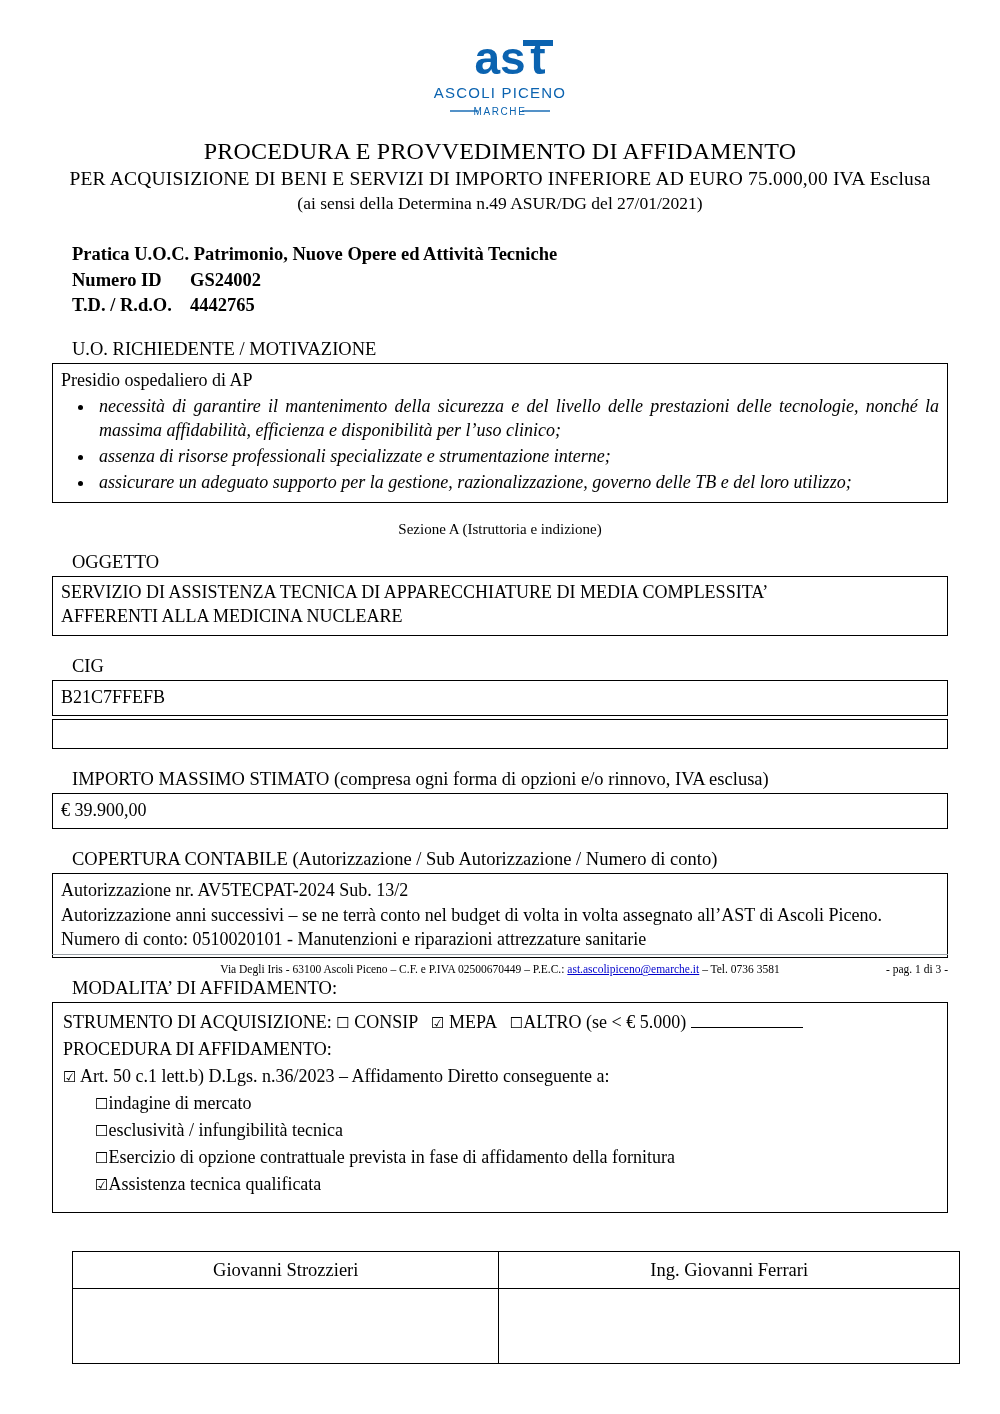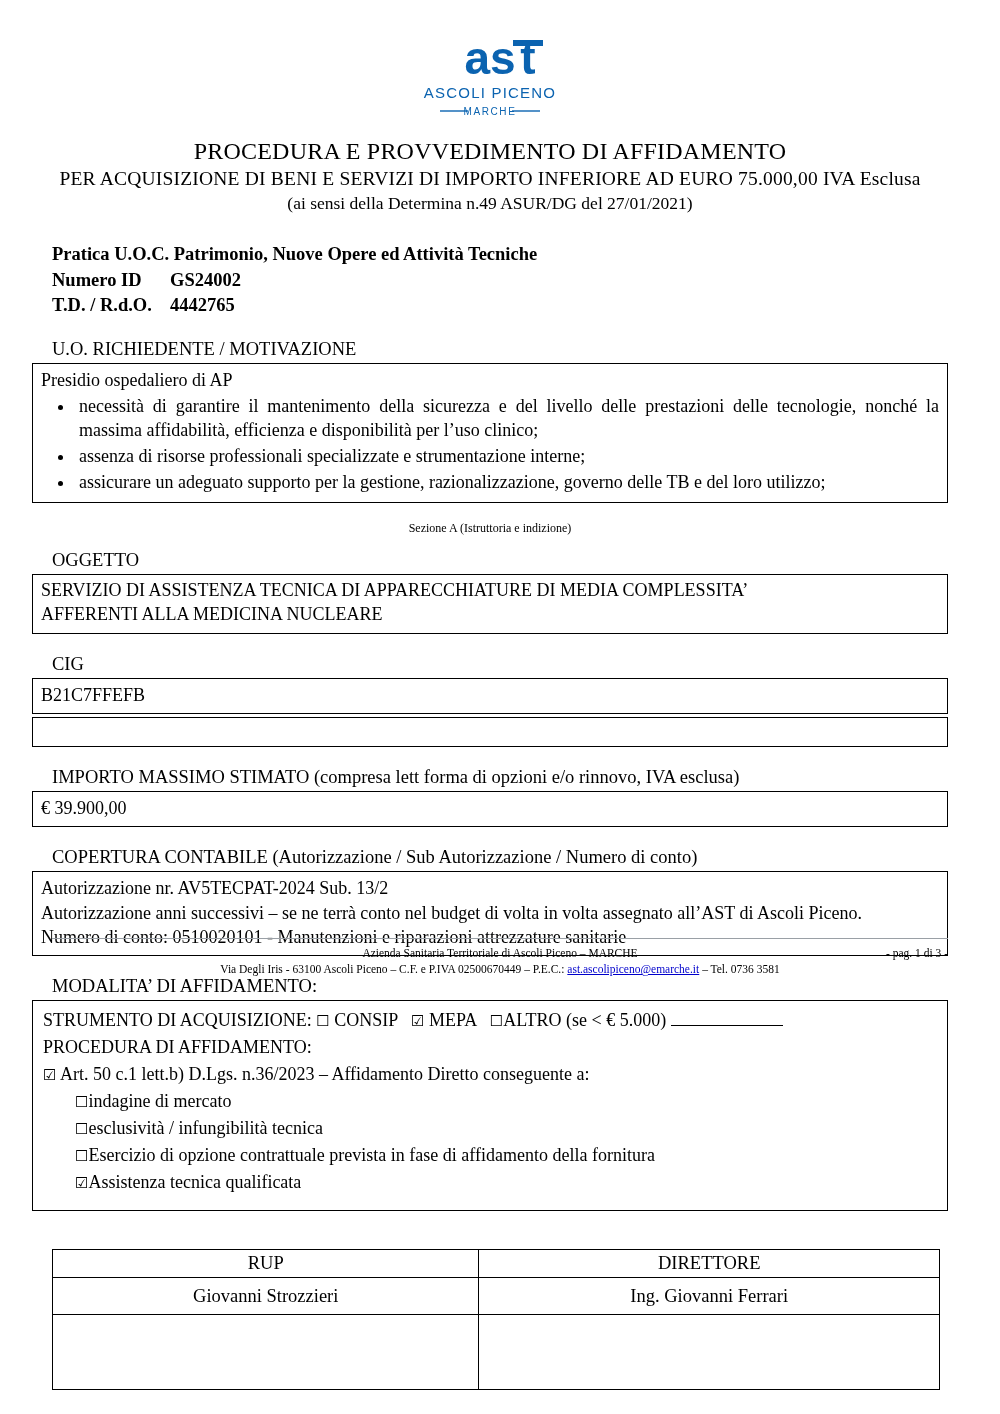--- a/index.html
+++ b/index.html
@@ -12,21 +12,21 @@
     background: #ffffff;
     font-family: "Liberation Serif", serif;
     color: #000000;
     position: relative;
   }
   .page {
     position: relative;
     width: 1000px;
     height: 1004px;
     box-sizing: border-box;
-    padding: 22px 52px 0 32px;
+    padding: 22px 52px 0 52px;
   }
   
   .logo-wrap {
     text-align: center;
     margin-top: 6px;
     margin-bottom: 10px;
   }
   .logo-svg { display: inline-block; }
 
   
@@ -69,25 +69,26 @@
 
   ul.bullets {
     margin: 2px 0 2px 0;
     padding-left: 34px;
   }
   ul.bullets li {
     margin: 2px 0;
     text-align: justify;
     line-height: 1.34;
     padding-left: 4px;
+    font-style: italic;
   }
 
   .sezione-a {
     text-align: center;
-    font-size: 12px;
+    font-size: 15px;
     margin-top: 18px;
   }
 
   .oggetto-box { line-height: 1.32; }
 
   
   .mod-box {
     border: 1px solid #000000;
     margin-top: 3px;
     padding: 6px 10px 14px 10px;
@@ -194,21 +195,21 @@
   <div class="box oggetto-box">
     <div>SERVIZIO DI ASSISTENZA TECNICA DI APPARECCHIATURE DI MEDIA COMPLESSITA’</div>
     <div>AFFERENTI ALLA MEDICINA NUCLEARE</div>
   </div>
 
   <div class="sec-head">CIG</div>
   <div class="box">B21C7FFEFB</div>
 
   <div class="box empty"></div>
 
-  <div class="sec-head">IMPORTO MASSIMO STIMATO (compresa lett forma di opzioni e/o rinnovo, IVA esclusa)</div>
+  <div class="sec-head">IMPORTO MASSIMO STIMATO (compresa ogni forma di opzioni e/o rinnovo, IVA esclusa)</div>
   <div class="box">€ 39.900,00</div>
 
   <div class="sec-head">COPERTURA CONTABILE (Autorizzazione / Sub Autorizzazione / Numero di conto)</div>
   <div class="box">
     <div>Autorizzazione nr. AV5TECPAT-2024 Sub. 13/2</div>
     <div>Autorizzazione anni successivi – se ne terrà conto nel budget di volta in volta assegnato all’AST di Ascoli Piceno.</div>
     <div>Numero di conto: 0510020101 - Manutenzioni e riparazioni attrezzature sanitarie</div>
   </div>
 
   <div class="sec-head">MODALITA’ DI AFFIDAMENTO:</div>
@@ -239,37 +240,32 @@
     <div class="mod-line indent1">
       <span class="cb">☐</span><span>Esercizio di opzione contrattuale prevista in fase di affidamento della fornitura</span>
     </div>
     <div class="mod-line indent1">
       <span class="cb">☑</span><span>Assistenza tecnica qualificata</span>
     </div>
   </div>
 
   <table class="sign">
     <tbody>
-        <tr>
-      <th>RUP</th>
-      <th>DIRETTORE</th>
-    </tr>
     <tr>
       <td class="name">Giovanni Strozzieri</td>
       <td class="name">Ing. Giovanni Ferrari</td>
     </tr>
     <tr>
       <td class="space"></td>
       <td class="space"></td>
     </tr>
   </tbody>
     </table>
 
   <div class="footer">
     <div class="footer-rule"></div>
     <div class="footer-inner">
-      <div>Azienda Sanitaria Territoriale di Ascoli Piceno – MARCHE</div>
       <div><span>Via Degli Iris - 63100 Ascoli Piceno – C.F. e P.IVA 02500670449 – P.E.C.: </span><span class="footer-mail">ast.ascolipiceno@emarche.it</span><span> – Tel. 0736 3581</span></div>
       <div class="footer-page">- pag. 1 di 3 -</div>
     </div>
   </div>
 
 </div>
 
 </body></html>

